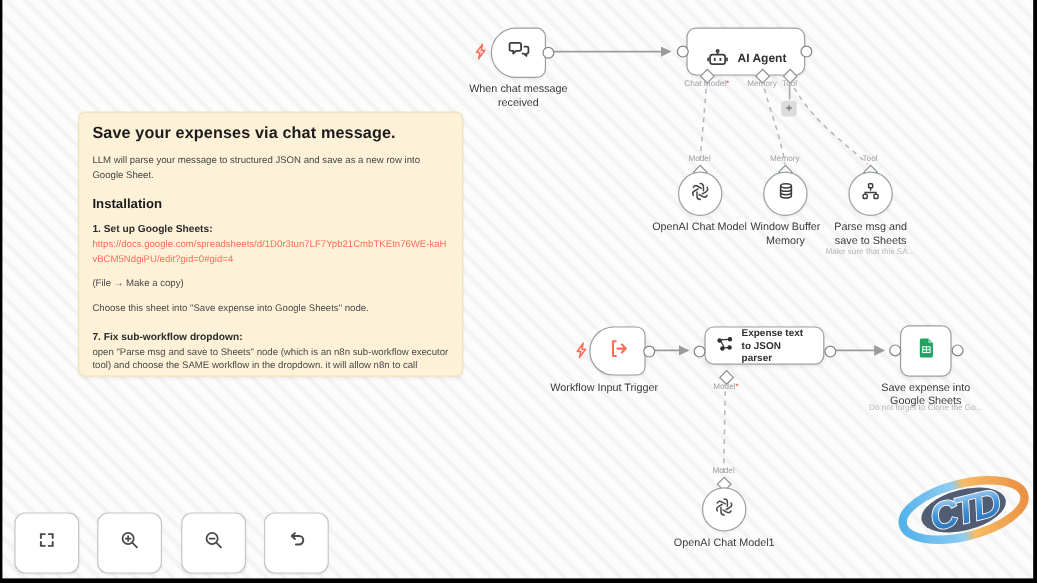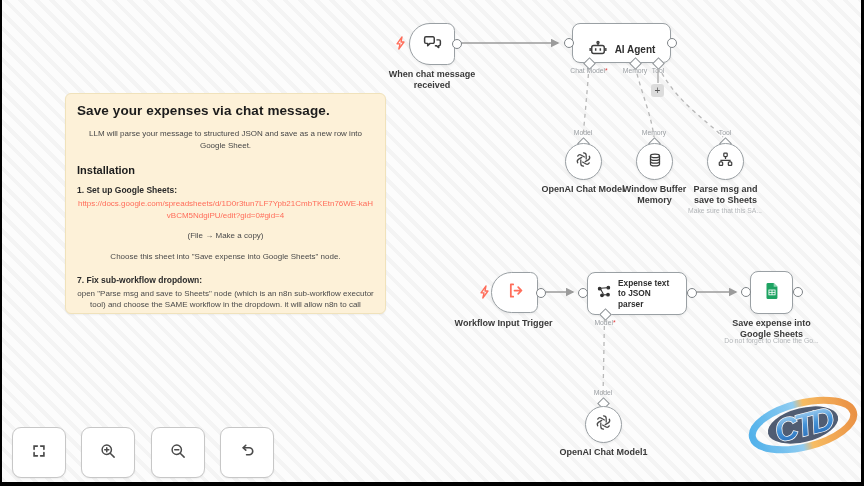--- a/index.html
+++ b/index.html
@@ -9,31 +9,31 @@
     background:repeating-linear-gradient(45deg,#f4f4f4 0px,#f4f4f4 4px,#fcfcfc 4px,#fcfcfc 11px);
     overflow:hidden;}
   
   .sticky{position:absolute;left:63px;top:93px;width:321px;height:221px;box-sizing:border-box;
     background:#fdf1d8;border:1px solid #f0e2bb;border-radius:6px;padding:9px 11px;overflow:hidden;
     box-shadow:0 1px 2px rgba(0,0,0,.05);}
   .sticky h1{font-size:13.5px;margin:0 0 10px;color:#1c1c1c;letter-spacing:.1px;}
   .sticky .intro{font-size:8px;color:#464646;margin:0 0 13px;}
   .sticky h2{font-size:11px;margin:0 0 7px;color:#1c1c1c;}
   .sticky h3{font-size:8.5px;margin:9px 0 3px;color:#2b2b2b;}
-  .sticky p{font-size:8px;color:#4a4a4a;margin:0 0 7px;line-height:1.45;text-align:center;}
+  .sticky p{font-size:8px;color:#4a4a4a;margin:0 0 7px;line-height:1.45;}
   .sticky a{color:#ff6d5a;text-decoration:none;word-break:break-all;}
   
   .node{position:absolute;background:#fff;border:1.7px solid #9aa0a4;box-sizing:border-box;
     box-shadow:0 1px 3px rgba(0,0,0,.07);display:flex;align-items:center;justify-content:center;}
   .rect{border-radius:8px;}
   .trig{border-radius:22px 8px 8px 22px;}
   .circ{border-radius:50%;}
   .pc{position:absolute;width:8px;height:8px;background:#fff;border:1.5px solid #7f8488;border-radius:50%;z-index:5;}
   .dm{position:absolute;width:7px;height:7px;background:#fff;border:1.3px solid #8b9094;transform:rotate(45deg);z-index:5;}
-  .nlabel{position:absolute;font-size:9px;font-weight:bold;color:#3a3a3a;text-align:center;line-height:1.25;}
+  .nlabel{position:absolute;font-size:9px;font-weight:normal;color:#3a3a3a;text-align:center;line-height:1.25;}
   .plabel{position:absolute;font-size:6.8px;color:#9a9ea2;text-align:center;white-space:nowrap;}
   .sub{position:absolute;font-size:6.8px;color:#b3b6b9;text-align:center;white-space:nowrap;}
   .req{color:#e03c3c;}
   .bolt{position:absolute;z-index:4;}
   .agent-inner{display:flex;align-items:center;gap:7px;font-size:10px;font-weight:bold;color:#2f2f2f;margin-top:12px;}
   .parser-inner{display:flex;align-items:center;gap:6px;font-size:8.3px;font-weight:bold;color:#2f2f2f;
     line-height:1.25;text-align:left;}
   .plus-btn{position:absolute;width:13px;height:13px;background:#dcdcdc;border-radius:3px;color:#565656;
     font-size:10px;line-height:13px;text-align:center;z-index:6;cursor:pointer;}
   
@@ -175,21 +175,21 @@
     <span>
       <svg width="21" height="21" viewBox="0 0 24 24" fill="none" stroke="#ff6d5a" stroke-width="2" stroke-linecap="round" stroke-linejoin="round">
         <path d="M10.5 5H7.8v14h2.7"></path>
         <path d="M12 12h7.5M16.2 8.2 20 12l-3.8 3.8"></path>
       </svg>
     </span>
   </div>
   <span class="pc" style="left:534px;top:288px"></span>
   <div class="nlabel" style="left:441px;top:318px;width:121px">Workflow Input Trigger</div>
 
-  <div class="node rect" style="left:585px;top:272px;width:100px;height:43px">
+  <div class="node rect" style="left:585px;top:272px;width:100px;height:32px">
     <div class="parser-inner">
       <span>
         <svg width="16" height="16" viewBox="0 0 24 24" fill="#2f2f2f" stroke="#2f2f2f" stroke-width="1.6">
           <circle cx="5.5" cy="7" r="2"></circle>
             <circle cx="18.5" cy="5.5" r="2"></circle>
             <circle cx="9" cy="17" r="2"></circle>
             <circle cx="18" cy="16" r="2"></circle>
           <path d="M7 8l4 7M10.8 16.3 16 16M7.2 6.3l9.3-.7" fill="none"></path>
         </svg>
       </span>

